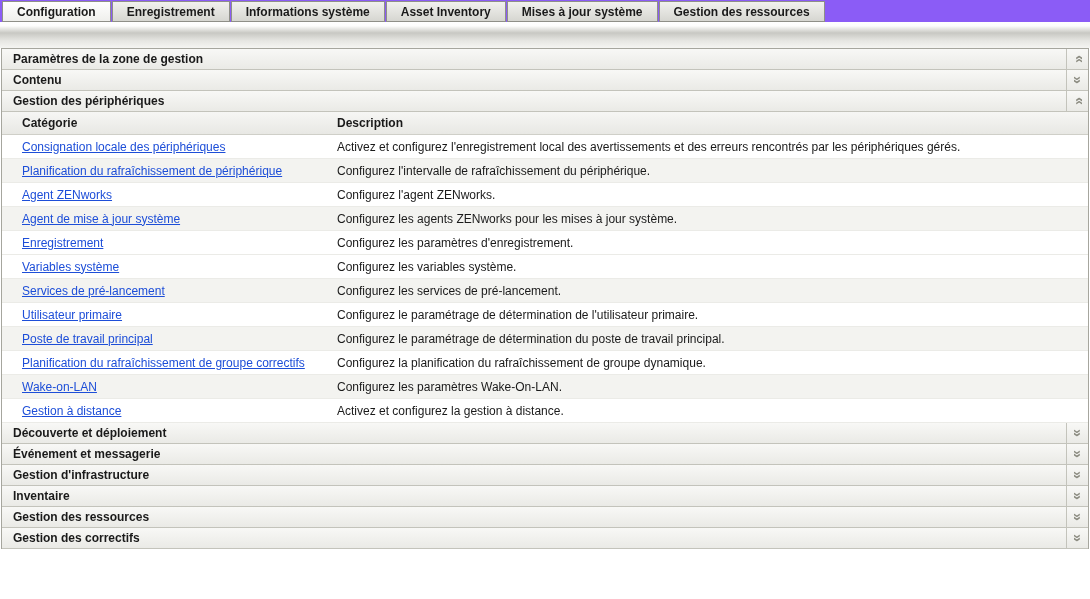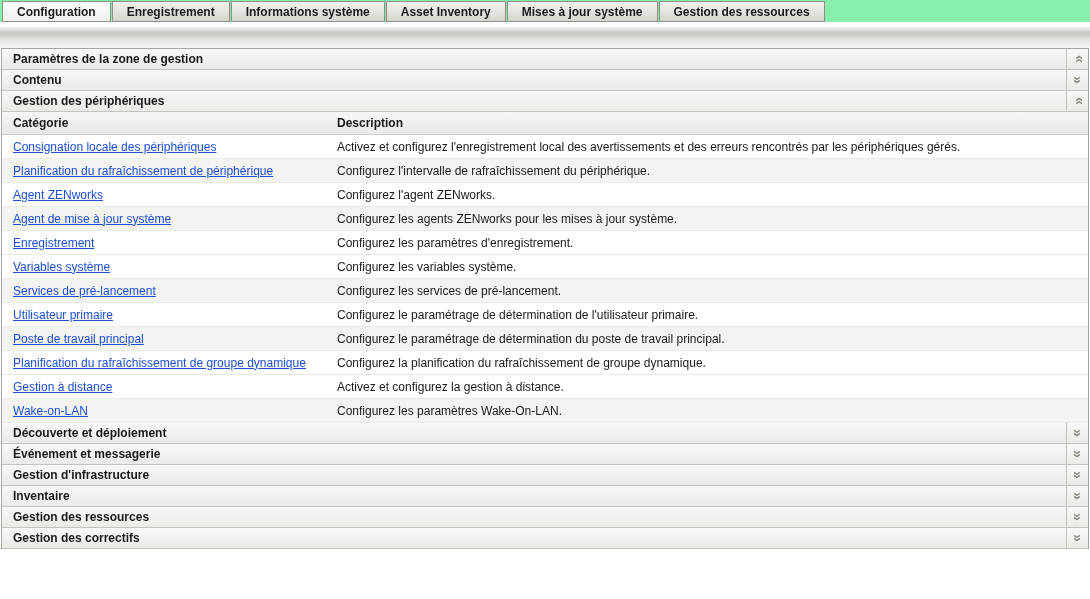--- a/index.html
+++ b/index.html
@@ -2,21 +2,21 @@
 <html><head>
 <meta charset="utf-8">
 <style>
   html,body{margin:0;padding:0;}
   body{
     width:1090px;height:599px;background:#ffffff;overflow:hidden;
     font-family:"Liberation Sans", sans-serif;font-size:12px;color:#1a1a1a;
   }
   
   .tabbar{
-    display:flex;align-items:flex-end;height:22px;background:#86efac;
+    display:flex;align-items:flex-end;height:22px;background:#8b5cf6;
     padding-left:2px;box-sizing:border-box;
   }
   .tab{
     height:21px;line-height:20px;padding:0 14px;margin-right:1px;
     background:linear-gradient(180deg,#f1f1ee 0%,#d6d6d1 100%);
     border:1px solid #8f8f88;box-sizing:border-box;
     font-weight:bold;white-space:nowrap;cursor:default;
   }
   .tab.active{
     background:linear-gradient(180deg,#ffffff 0%,#efefec 100%);
@@ -49,21 +49,21 @@
     line-height:1;
   }
   .chev.up{transform:rotate(-90deg);}
   .chev.down{transform:rotate(90deg);}
   
   .thead{
     display:flex;align-items:center;height:23px;box-sizing:border-box;
     background:linear-gradient(180deg,#f6f6f4 0%,#e8e8e4 100%);
     border-bottom:1px solid #cfcfc8;font-weight:bold;
   }
-  .col-cat{width:330px;padding-left:11px;box-sizing:border-box;white-space:nowrap;}
+  .col-cat{width:330px;padding-left:20px;box-sizing:border-box;white-space:nowrap;}
   .col-desc{flex:1;padding-left:5px;box-sizing:border-box;white-space:nowrap;overflow:hidden;}
   .row{
     display:flex;align-items:center;height:24px;box-sizing:border-box;
     border-bottom:1px solid #ebebe7;background:#ffffff;
   }
   .row.alt{background:#f3f3f0;}
   .cat-link{
     color:#1d4ed8;text-decoration:underline;cursor:pointer;white-space:nowrap;
   }
 </style>
@@ -143,31 +143,31 @@
         </div>
         <div class="row">
           <div class="col-cat"><a class="cat-link">Utilisateur primaire</a></div>
           <div class="col-desc">Configurez le paramétrage de détermination de l'utilisateur primaire.</div>
         </div>
         <div class="row alt">
           <div class="col-cat"><a class="cat-link">Poste de travail principal</a></div>
           <div class="col-desc">Configurez le paramétrage de détermination du poste de travail principal.</div>
         </div>
         <div class="row">
-          <div class="col-cat"><a class="cat-link">Planification du rafraîchissement de groupe dynamique</a></div>
+          <div class="col-cat"><a class="cat-link">Planification du rafraîchissement de groupe correctifs</a></div>
           <div class="col-desc">Configurez la planification du rafraîchissement de groupe dynamique.</div>
+        </div>
+        <div class="row alt">
+          <div class="col-cat"><a class="cat-link">Wake-on-LAN</a></div>
+          <div class="col-desc">Configurez les paramètres Wake-On-LAN.</div>
         </div>
         <div class="row">
           <div class="col-cat"><a class="cat-link">Gestion à distance</a></div>
           <div class="col-desc">Activez et configurez la gestion à distance.</div>
         </div>
-        <div class="row alt">
-          <div class="col-cat"><a class="cat-link">Wake-on-LAN</a></div>
-          <div class="col-desc">Configurez les paramètres Wake-On-LAN.</div>
-        </div>
       </div>
   </div>
 
   <div id="sections-bottom">
       <div class="sec-hdr">
         <span class="sec-title">Découverte et déploiement</span>
         <div class="chev-cell">
           <span class="chev down">»</span>
         </div>
       </div>

